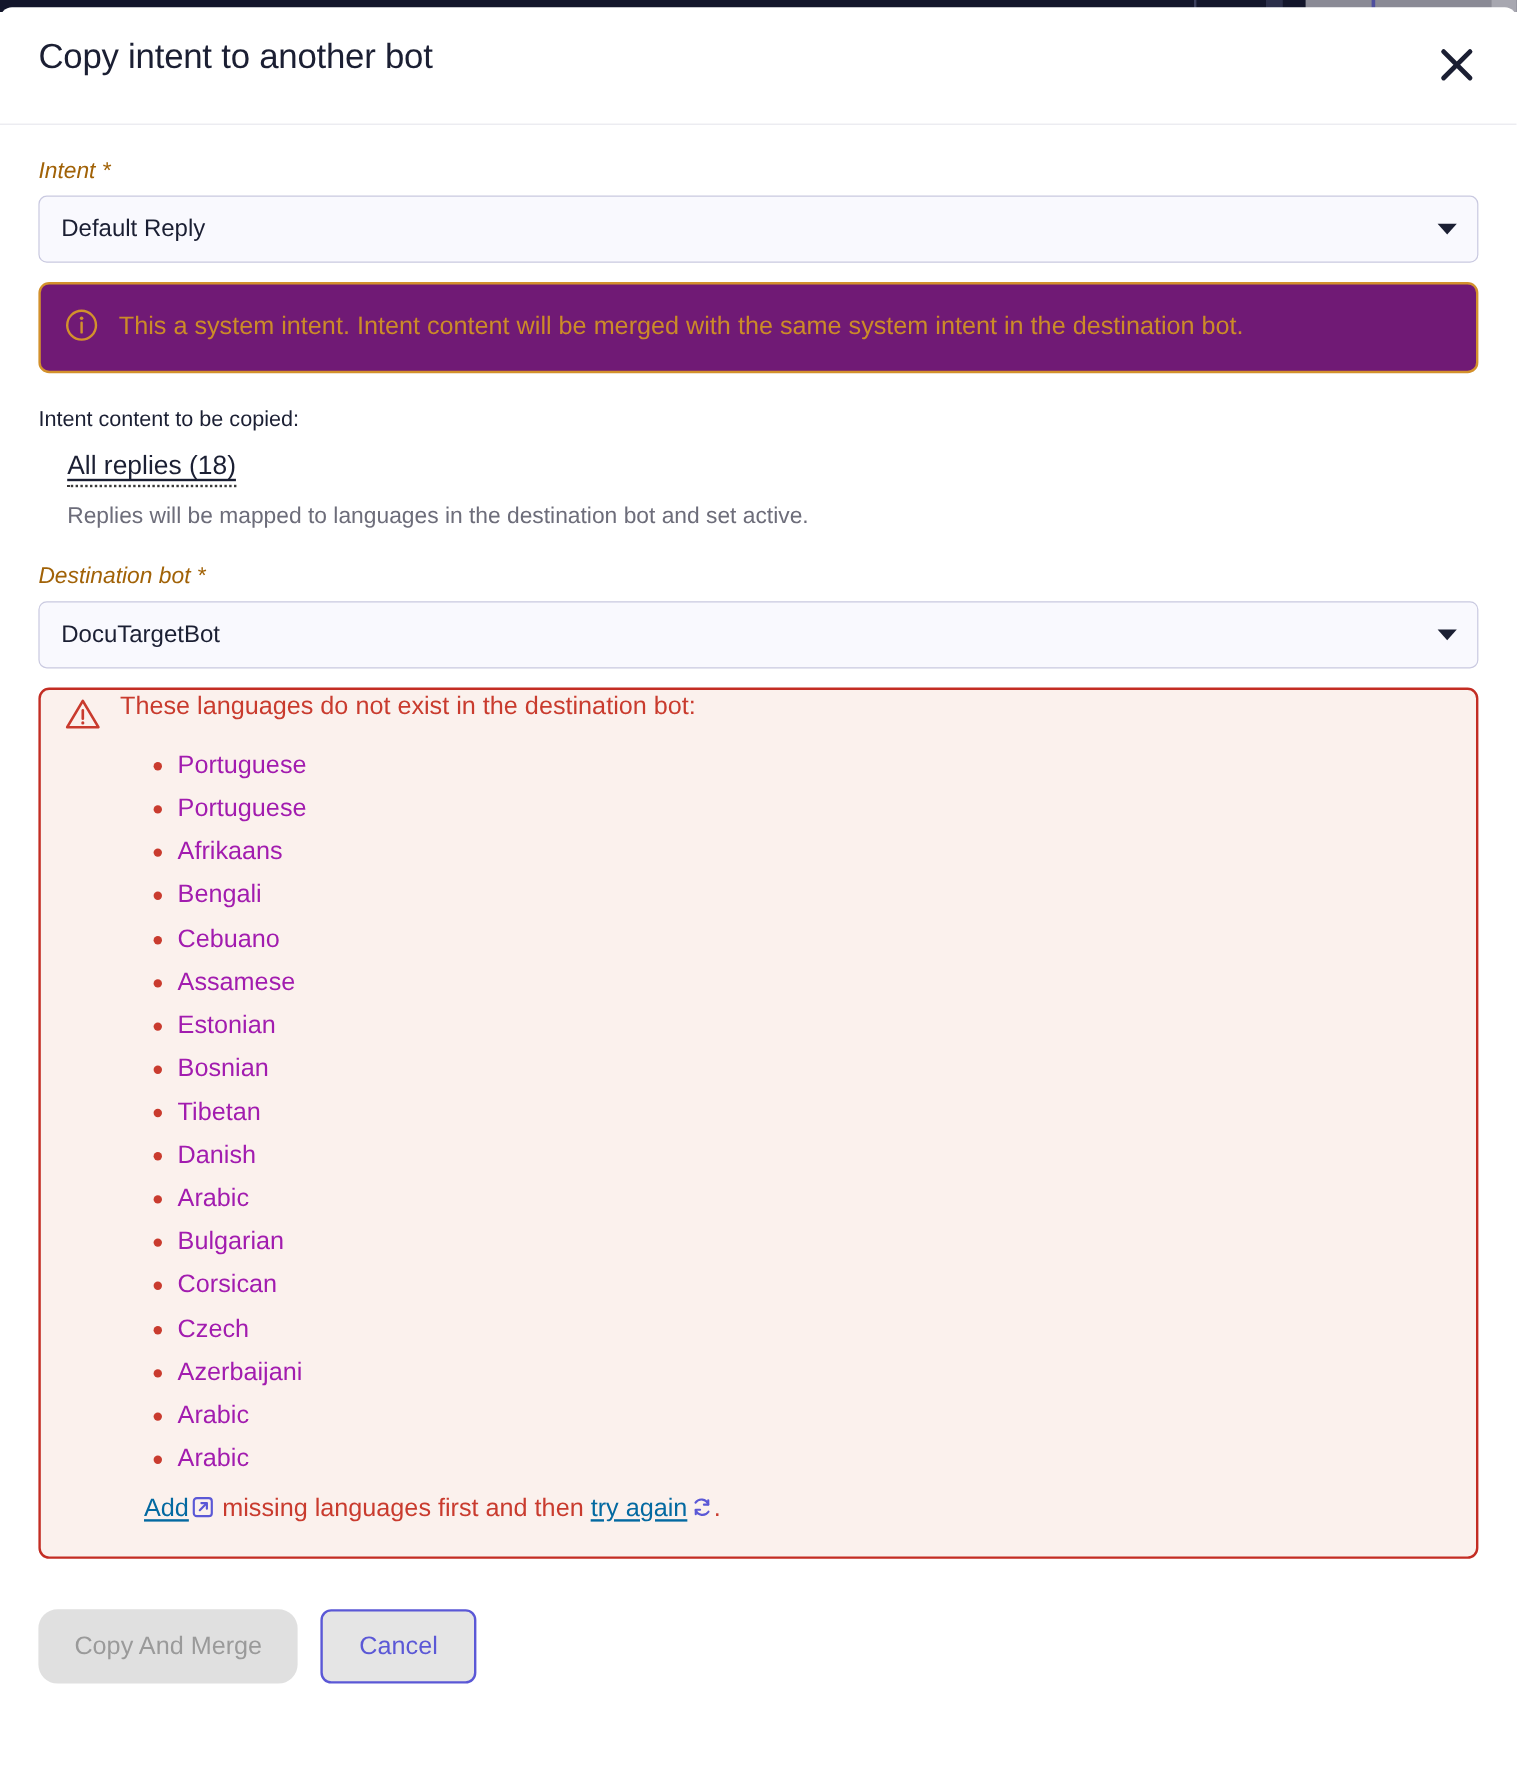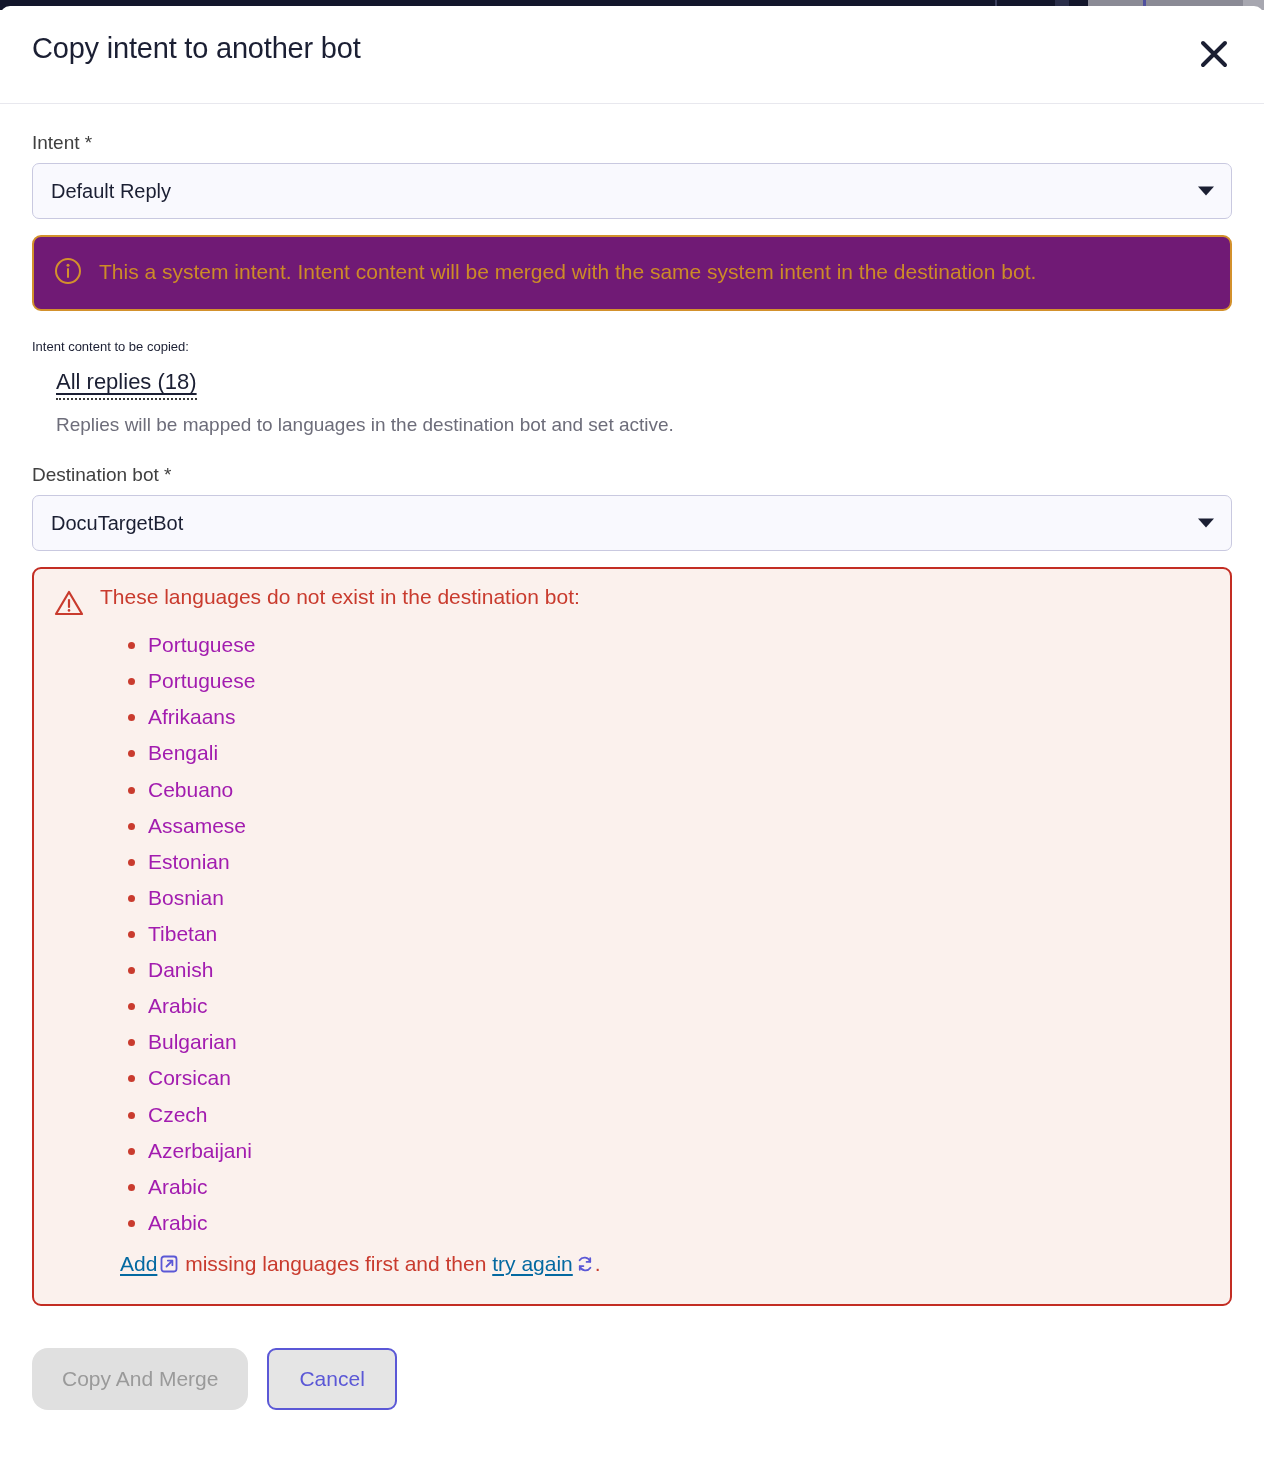--- a/index.html
+++ b/index.html
@@ -99,24 +99,25 @@
     justify-content: center;
   }
   .close-btn svg { display: block; }
 
   .modal-body {
     padding: 0 32px;
   }
 
   .field-label {
     font-size: 19px;
-    color: #404040;
+    color: #a16207;
     margin-top: 28px;
     margin-bottom: 9px;
     font-weight: 400;
+    font-style: italic;
   }
 
   .select-box {
     position: relative;
     height: 56px;
     background: #f9f9fe;
     border: 1px solid #c9c9e0;
     border-radius: 7px;
     box-sizing: border-box;
     display: flex;
@@ -152,21 +153,21 @@
   }
   .info-icon { flex: 0 0 auto; margin-top: 3px; }
   .info-text {
     font-size: 21px;
     line-height: 1.72;
     color: #cc8b28;
   }
 
   
   .section-label {
-    font-size: 13px;
+    font-size: 18px;
     color: #1b1f33;
     margin-top: 28px;
   }
   .content-indent { padding-left: 24px; margin-top: 15px; }
   .all-replies {
     display: inline-block;
     font-size: 22px;
     color: #1b1f33;
     text-decoration: underline;
     text-underline-offset: 4px;
@@ -180,21 +181,21 @@
     color: #6d6d7a;
     margin-top: 14px;
   }
 
   
   .error-banner {
     margin-top: 16px;
     background: #fbf1ed;
     border: 2px solid #c32d23;
     border-radius: 9px;
-    padding: 16px 20px 20px 20px;
+    padding: 2px 20px 20px 20px;
     box-sizing: border-box;
   }
   .error-head {
     display: flex;
     gap: 16px;
     align-items: flex-start;
   }
   .warn-icon { flex: 0 0 auto; margin-top: 4px; }
   .error-title {
     font-size: 21px;

